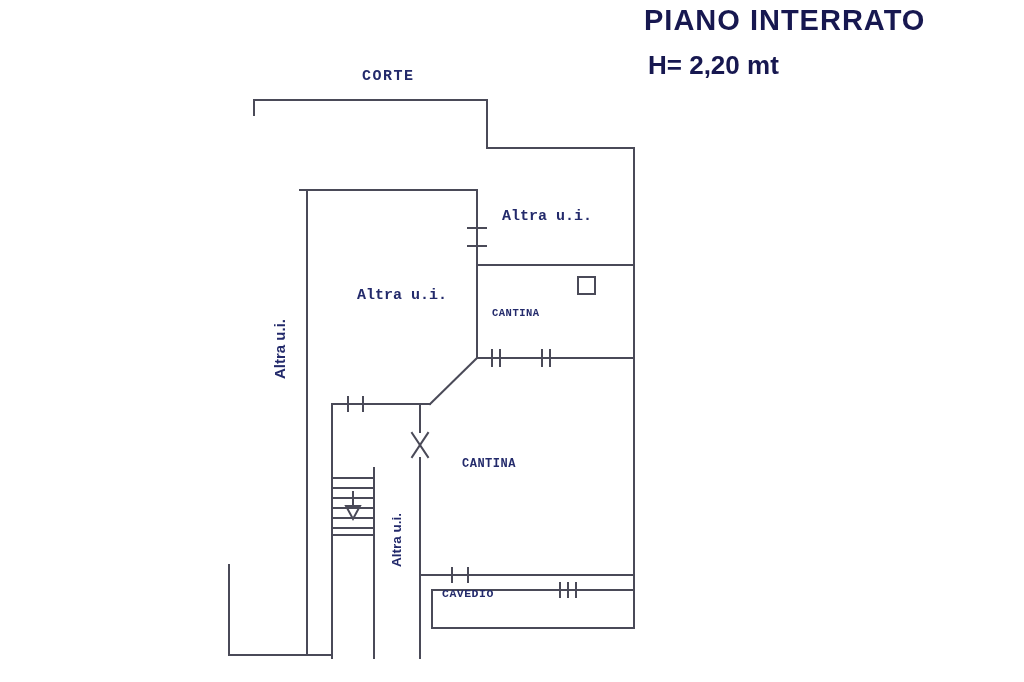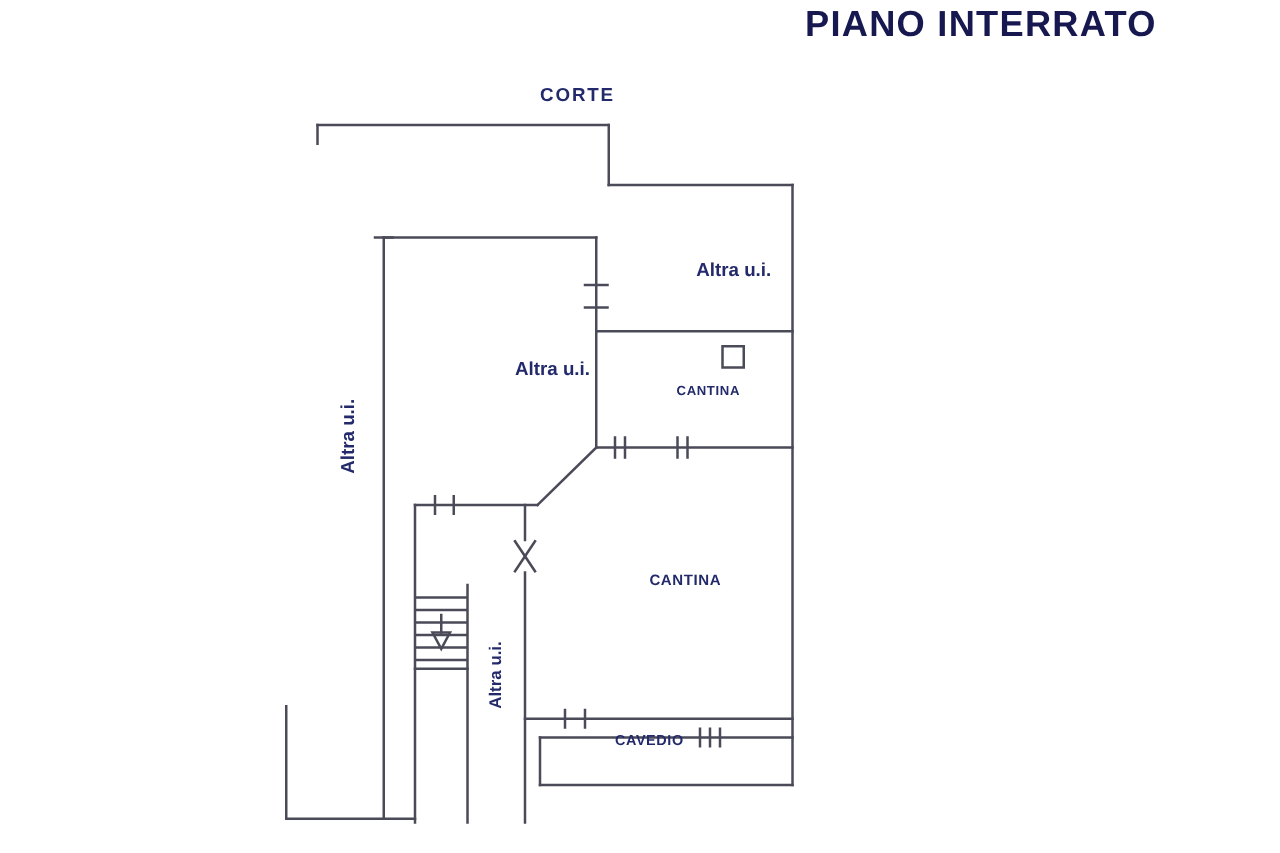--- a/index.html
+++ b/index.html
@@ -23,21 +23,21 @@
     stroke-width:2;
     fill:none;
     stroke-linecap:square;
   }
   .lbl{
     position:absolute;
     color:var(--text);
     font-weight:bold;
     white-space:nowrap;
   }
-  .center{text-align:right;}
+  .center{text-align:left;font-family:Liberation Mono, monospace;}
   .vlbl{
     position:absolute;
     color:var(--text);
     font-weight:bold;
     white-space:nowrap;
     transform:translate(-50%,-50%) rotate(-90deg);
   }
   .title-main{
     position:absolute;
     left:622px;top:4px;
@@ -141,20 +141,21 @@
       <line x1="554" y1="583" x2="554" y2="597"></line>
     </g>
 
     <g>
       <line x1="207" y1="565" x2="207" y2="655"></line>
       <line x1="207" y1="655" x2="310" y2="655"></line>
     </g>
   </svg>
 
   <div class="title-main">PIANO INTERRATO</div>
+  <div class="title-height">H= 2,20 mt</div>
 
   <div class="lbl center lbl-corte">CORTE</div>
   <div class="lbl center lbl-altra-top">Altra u.i.</div>
   <div class="lbl center lbl-altra-mid">Altra u.i.</div>
   <div class="vlbl lbl-altra-left">Altra u.i.</div>
   <div class="vlbl lbl-altra-strip">Altra u.i.</div>
   <div class="lbl center lbl-cantina-small">CANTINA</div>
   <div class="lbl center lbl-cantina-large">CANTINA</div>
   <div class="lbl center lbl-cavedio">CAVEDIO</div>
 

